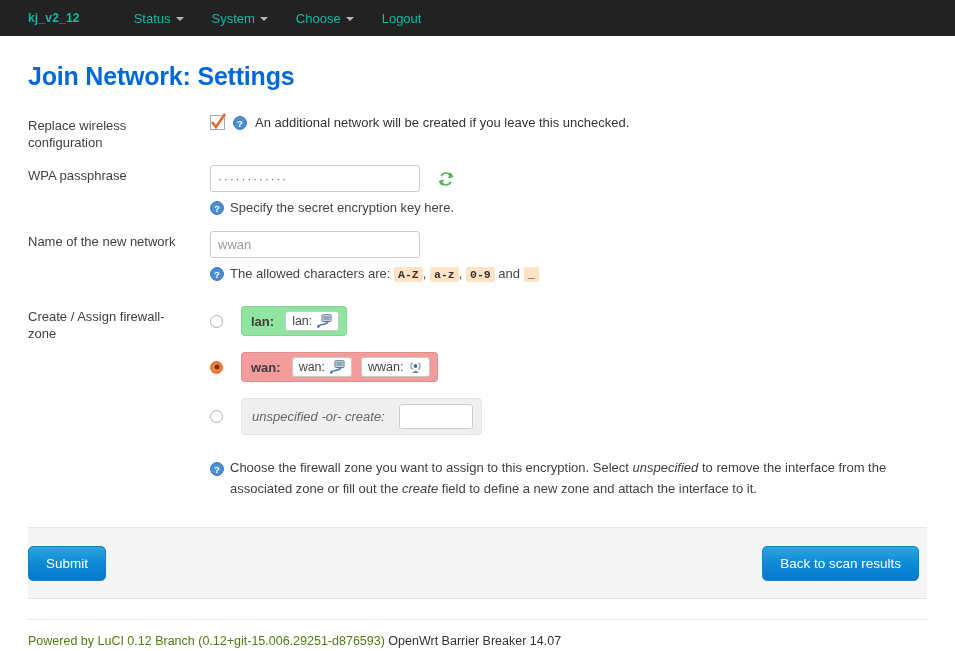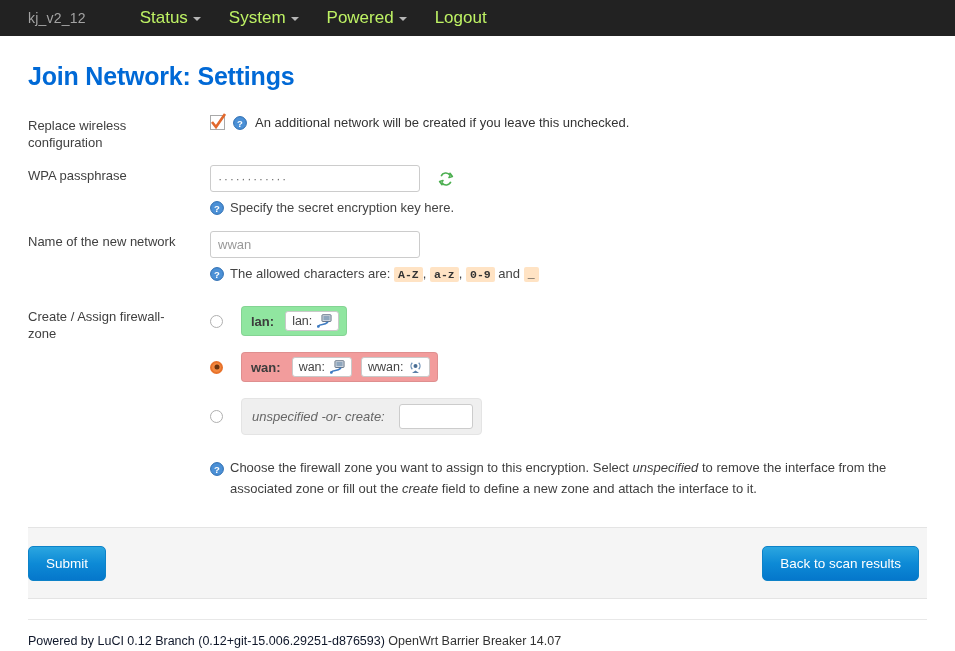--- a/index.html
+++ b/index.html
@@ -16,30 +16,30 @@
   
   .navbar {
     height: 36px;
     background: #222222;
     display: flex;
     align-items: center;
     padding-left: 28px;
     gap: 0;
   }
   .brand {
-    color: #a3a3a3;
-    font-size: 14px;
-    font-weight: normal;
+    color: #14b8a6;
+    font-size: 12px;
+    font-weight: bold;
     letter-spacing: 0.2px;
     margin-right: 40px;
     white-space: nowrap;
   }
   .nav-item {
-    color: #bef264;
-    font-size: 17px;
+    color: #14b8a6;
+    font-size: 13px;
     padding: 0 14px;
     white-space: nowrap;
     display: flex;
     align-items: center;
     gap: 5px;
     height: 36px;
     cursor: pointer;
   }
   .caret {
     display: inline-block;
@@ -256,38 +256,38 @@
     white-space: nowrap;
   }
 
   .footer {
     border-top: 1px solid #e8e8e8;
     margin-top: 20px;
     padding-top: 14px;
     font-size: 12.5px;
     color: #333333;
   }
-  .footer a { color: #0f172a; text-decoration: none; }
+  .footer a { color: #4d7c0f; text-decoration: none; }
 </style>
 </head>
 <body>
 
 <div class="navbar">
   <div class="brand">kj_v2_12</div>
 
   <div class="nav-item">
     <span>Status</span>
     <span class="caret"></span>
   </div>
   <div class="nav-item">
     <span>System</span>
     <span class="caret"></span>
   </div>
   <div class="nav-item">
-    <span>Powered</span>
+    <span>Choose</span>
     <span class="caret"></span>
   </div>
   <div class="nav-item">
     <span>Logout</span>
   </div>
 </div>
 
 <div class="page">
 
   <h1 class="page-title">Join Network: Settings</h1>

